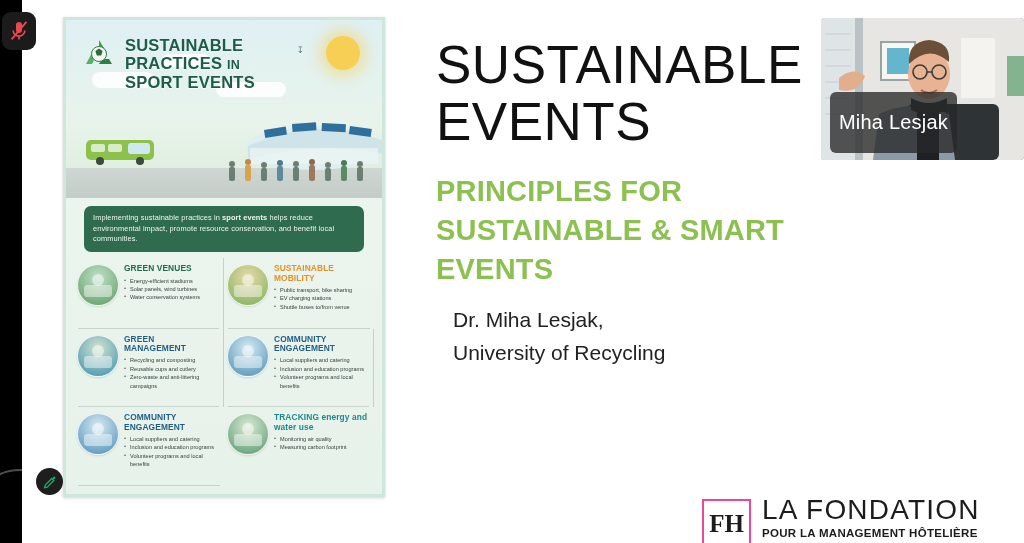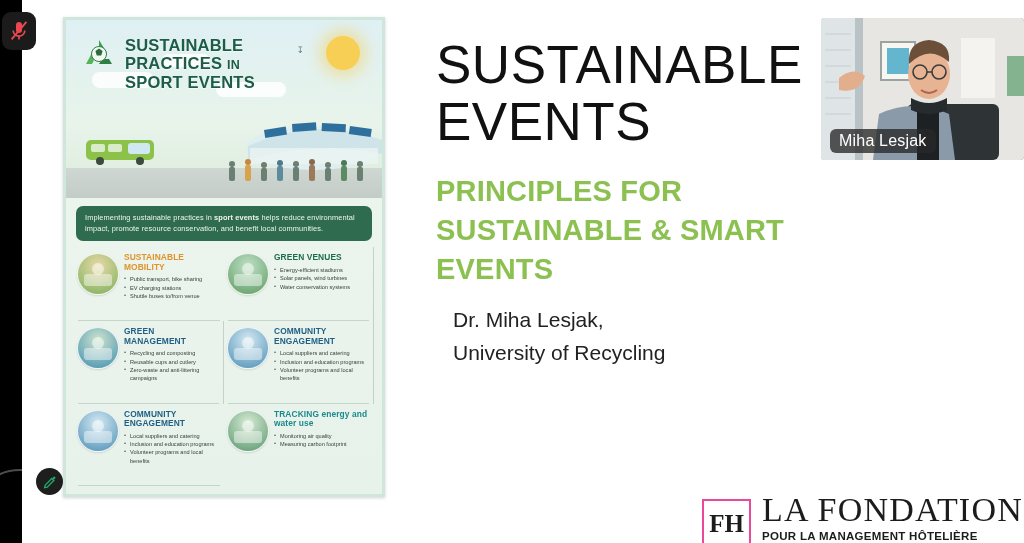--- a/index.html
+++ b/index.html
@@ -22,21 +22,21 @@
   
   .txt-col{position:absolute;left:436px;top:36px;width:380px;}
   .title{color:#111;font-size:53px;line-height:1.08;font-weight:400;letter-spacing:.5px;}
   .subtitle{color:#8cc152;font-size:29px;line-height:1.33;font-weight:700;margin-top:22px;letter-spacing:.2px;}
   .byline{color:#222;font-size:21px;line-height:1.55;margin-top:16px;font-weight:400;margin-left:17px;}
 
   
   .logo{position:absolute;left:702px;top:488px;display:flex;align-items:center;gap:11px;}
   .logo-mark{width:45px;height:45px;border:2px solid #ec4899;display:flex;align-items:center;
     justify-content:center;font-family:"Liberation Serif",serif;font-size:25px;color:#1c1c1c;font-weight:700;margin-top:11px;}
-  .logo-l1{font-family:Liberation Serif, serif;font-size:34px;letter-spacing:1.2px;color:#1c1c1c;line-height:1;}
+  .logo-l1{font-family:Liberation Sans, sans-serif;font-size:28px;letter-spacing:1.2px;color:#1c1c1c;line-height:1;}
   .logo-l2{font-family:"Liberation Sans",sans-serif;font-size:11.5px;letter-spacing:.3px;color:#1c1c1c;
     font-weight:700;margin-top:4px;line-height:1;}
 
   
   .annotate{position:absolute;left:36px;top:468px;width:27px;height:27px;border-radius:50%;
     background:#1e1e1e;display:flex;align-items:center;justify-content:center;}
 
   
   .poster{position:absolute;left:63px;top:17px;width:316px;height:474px;
     background:linear-gradient(180deg,#eef6ef 0%,#e7f2ea 100%);
@@ -52,21 +52,21 @@
   .recycle-badge{width:38px;height:38px;flex:none;position:relative;}
   .p-title{color:#1d5c46;font-weight:800;font-size:16.5px;line-height:1.1;letter-spacing:.2px;
     text-shadow:0 1px 0 rgba(255,255,255,.6);}
   .p-title .small{font-size:12.5px;}
   .stadium{position:absolute;right:-4px;bottom:26px;width:150px;height:74px;z-index:2;}
   .bus{position:absolute;left:18px;bottom:30px;width:84px;height:34px;z-index:2;}
   .road{position:absolute;left:0;bottom:0;width:100%;height:30px;
     background:linear-gradient(180deg,#cfd7d2 0%,#c3ccc6 100%);}
   .crowd{position:absolute;right:8px;bottom:14px;width:150px;height:30px;z-index:3;}
 
-  .banner{margin:8px 10px 6px;background:#2f6b4f;border-radius:7px;padding:7px 9px;color:#f0f6ef;
+  .banner{margin:8px 18px 6px;background:#2f6b4f;border-radius:7px;padding:7px 9px;color:#f0f6ef;
     font-size:7.4px;line-height:1.45;letter-spacing:.1px;}
   .banner b{font-weight:800;}
 
   .grid{flex:1;display:grid;grid-template-columns:1fr 1fr;gap:0 0;padding:0 8px 8px;}
   .cell{display:flex;gap:5px;padding:6px 5px 6px 3px;position:relative;}
   .cell.l{border-right:1px solid rgba(120,150,130,.35);}
   .cell.rowline:after{content:"";position:absolute;left:4px;right:4px;bottom:0;height:1px;
     background:rgba(120,150,130,.32);}
   .thumb{width:40px;height:40px;border-radius:50%;flex:none;overflow:hidden;position:relative;
     border:1px solid rgba(255,255,255,.85);box-shadow:0 1px 2px rgba(0,0,0,.12);}
@@ -78,21 +78,21 @@
   .cell-h.teal{color:#1b8a8c;}
   ul.bul{list-style:none;margin:3px 0 0;padding:0;}
   ul.bul li{position:relative;padding-left:6px;font-size:5.6px;line-height:1.5;color:#34403a;}
   ul.bul li:before{content:"•";position:absolute;left:0;top:-1px;color:#55645b;font-size:6px;}
 
   
   .tile{position:absolute;left:821px;top:18px;width:203px;height:142px;overflow:hidden;
     border-radius:4px;background:#7e8b93;}
   .tile-img{position:absolute;inset:0;}
   .name-pill{position:absolute;left:9px;bottom:7px;background:rgba(40,40,40,.78);color:#fff;
-    border-radius:6px;padding:3px 9px;font-size:16px;letter-spacing:.2px;}
+    border-radius:6px;padding:19px 9px;font-size:20px;letter-spacing:.2px;}
 </style>
 </head>
 <body>
 
 <div id="stage">
 
   <div class="slide"></div>
   <div class="left-strip"></div>
 
   <div class="mute-badge">
@@ -179,45 +179,45 @@
       </svg>
 
       <div class="road"></div>
     </div>
 
     <div class="banner">
       <span>Implementing sustainable practices in </span><b>sport events</b><span> helps reduce environmental impact, promote resource conservation, and benefit local communities.</span>
     </div>
 
     <div class="grid" id="card-grid">
+        <div class="cell l rowline">
+          <div class="thumb" style="background: radial-gradient(circle at 50% 30%, rgb(191, 224, 198) 0%, rgb(93, 156, 98) 100%);"><svg viewBox="0 0 40 40" width="40" height="40">
+              <rect x="6" y="20" width="28" height="12" rx="3" fill="rgba(255,255,255,.45)"></rect>
+              <circle cx="20" cy="15" r="6" fill="rgba(255,255,255,.5)"></circle>
+            </svg></div>
+          <div class="cell-body">
+            <div class="cell-h green">GREEN VENUES</div>
+            <ul class="bul">
+              <li>Energy-efficient stadiums</li>
+              <li>Solar panels, wind turbines</li>
+              <li>Water conservation systems</li>
+            </ul>
+          </div>
+        </div>
         <div class="cell rowline">
           <div class="thumb" style="background: radial-gradient(circle at 50% 30%, rgb(232, 217, 168) 0%, rgb(123, 176, 90) 100%);"><svg viewBox="0 0 40 40" width="40" height="40">
               <rect x="6" y="20" width="28" height="12" rx="3" fill="rgba(255,255,255,.45)"></rect>
               <circle cx="20" cy="15" r="6" fill="rgba(255,255,255,.5)"></circle>
             </svg></div>
           <div class="cell-body">
             <div class="cell-h orange">SUSTAINABLE MOBILITY</div>
             <ul class="bul">
               <li>Public transport, bike sharing</li>
               <li>EV charging stations</li>
               <li>Shuttle buses to/from venue</li>
-            </ul>
-          </div>
-        </div>
-        <div class="cell l rowline">
-          <div class="thumb" style="background: radial-gradient(circle at 50% 30%, rgb(191, 224, 198) 0%, rgb(93, 156, 98) 100%);"><svg viewBox="0 0 40 40" width="40" height="40">
-              <rect x="6" y="20" width="28" height="12" rx="3" fill="rgba(255,255,255,.45)"></rect>
-              <circle cx="20" cy="15" r="6" fill="rgba(255,255,255,.5)"></circle>
-            </svg></div>
-          <div class="cell-body">
-            <div class="cell-h green">GREEN VENUES</div>
-            <ul class="bul">
-              <li>Energy-efficient stadiums</li>
-              <li>Solar panels, wind turbines</li>
-              <li>Water conservation systems</li>
             </ul>
           </div>
         </div>
         <div class="cell l rowline">
           <div class="thumb" style="background: radial-gradient(circle at 50% 30%, rgb(207, 227, 205) 0%, rgb(62, 143, 176) 100%);"><svg viewBox="0 0 40 40" width="40" height="40">
               <rect x="6" y="20" width="28" height="12" rx="3" fill="rgba(255,255,255,.45)"></rect>
               <circle cx="20" cy="15" r="6" fill="rgba(255,255,255,.5)"></circle>
             </svg></div>
           <div class="cell-body">
             <div class="cell-h blue">GREEN MANAGEMENT</div>

